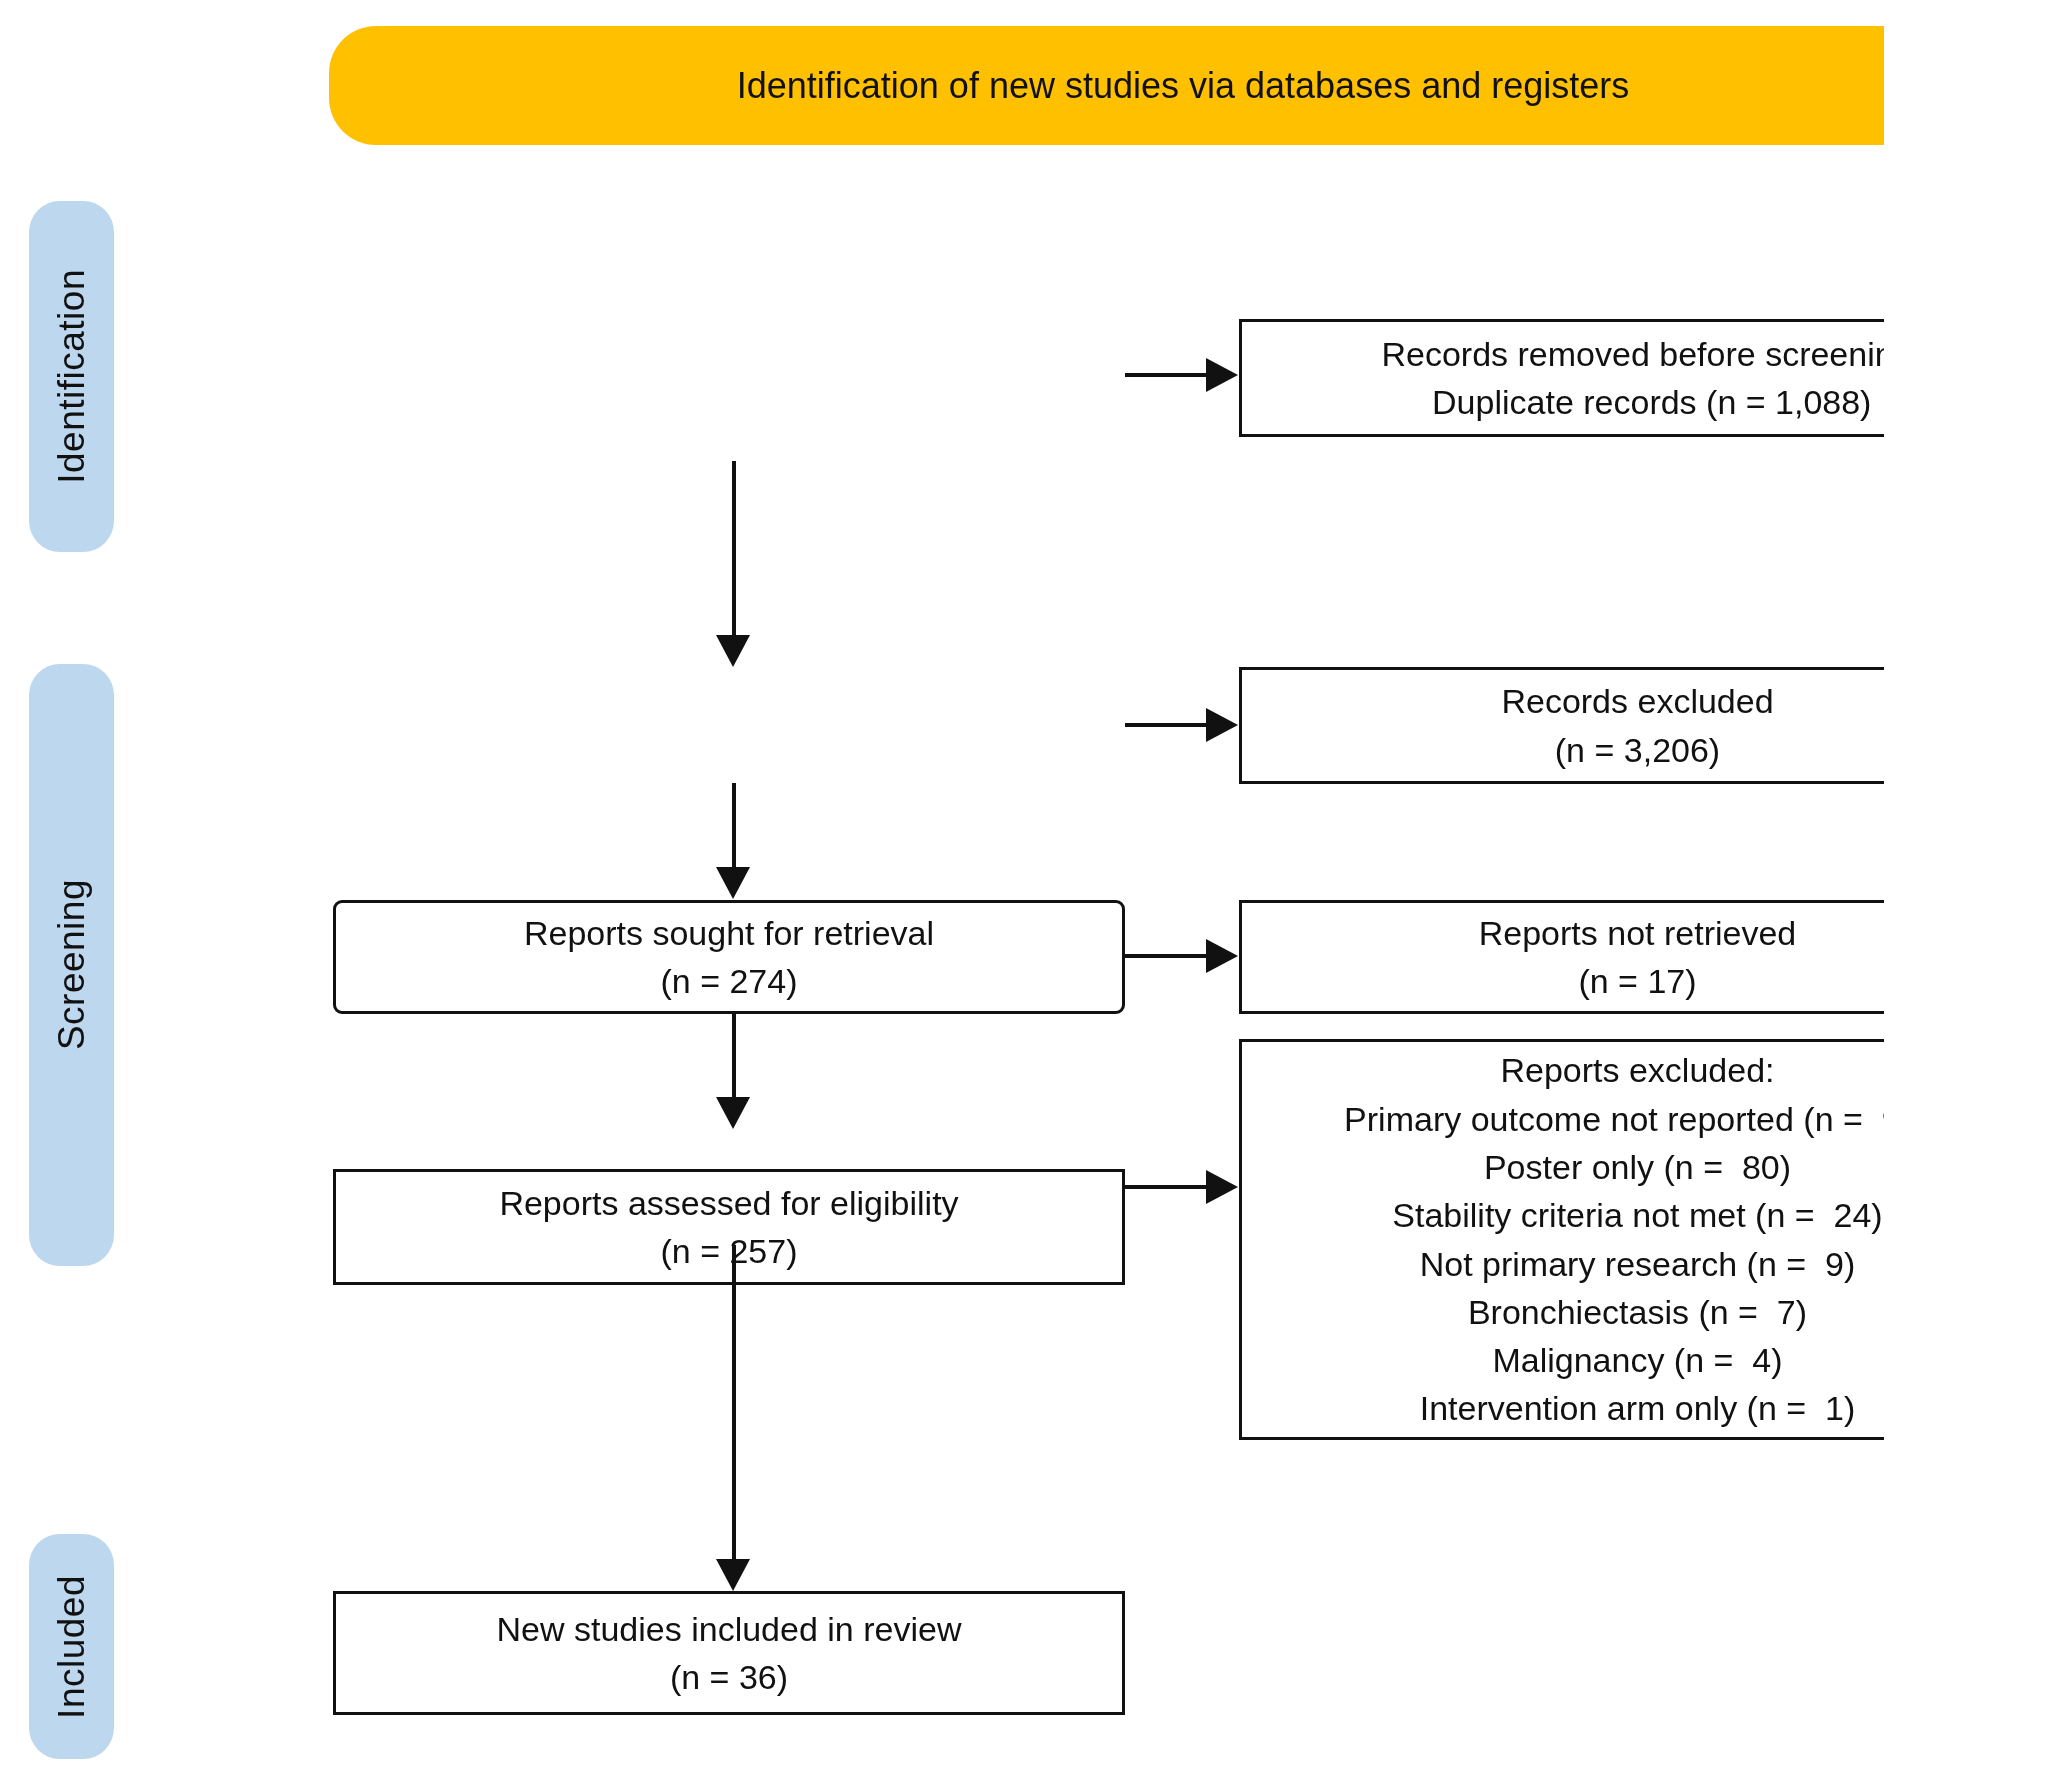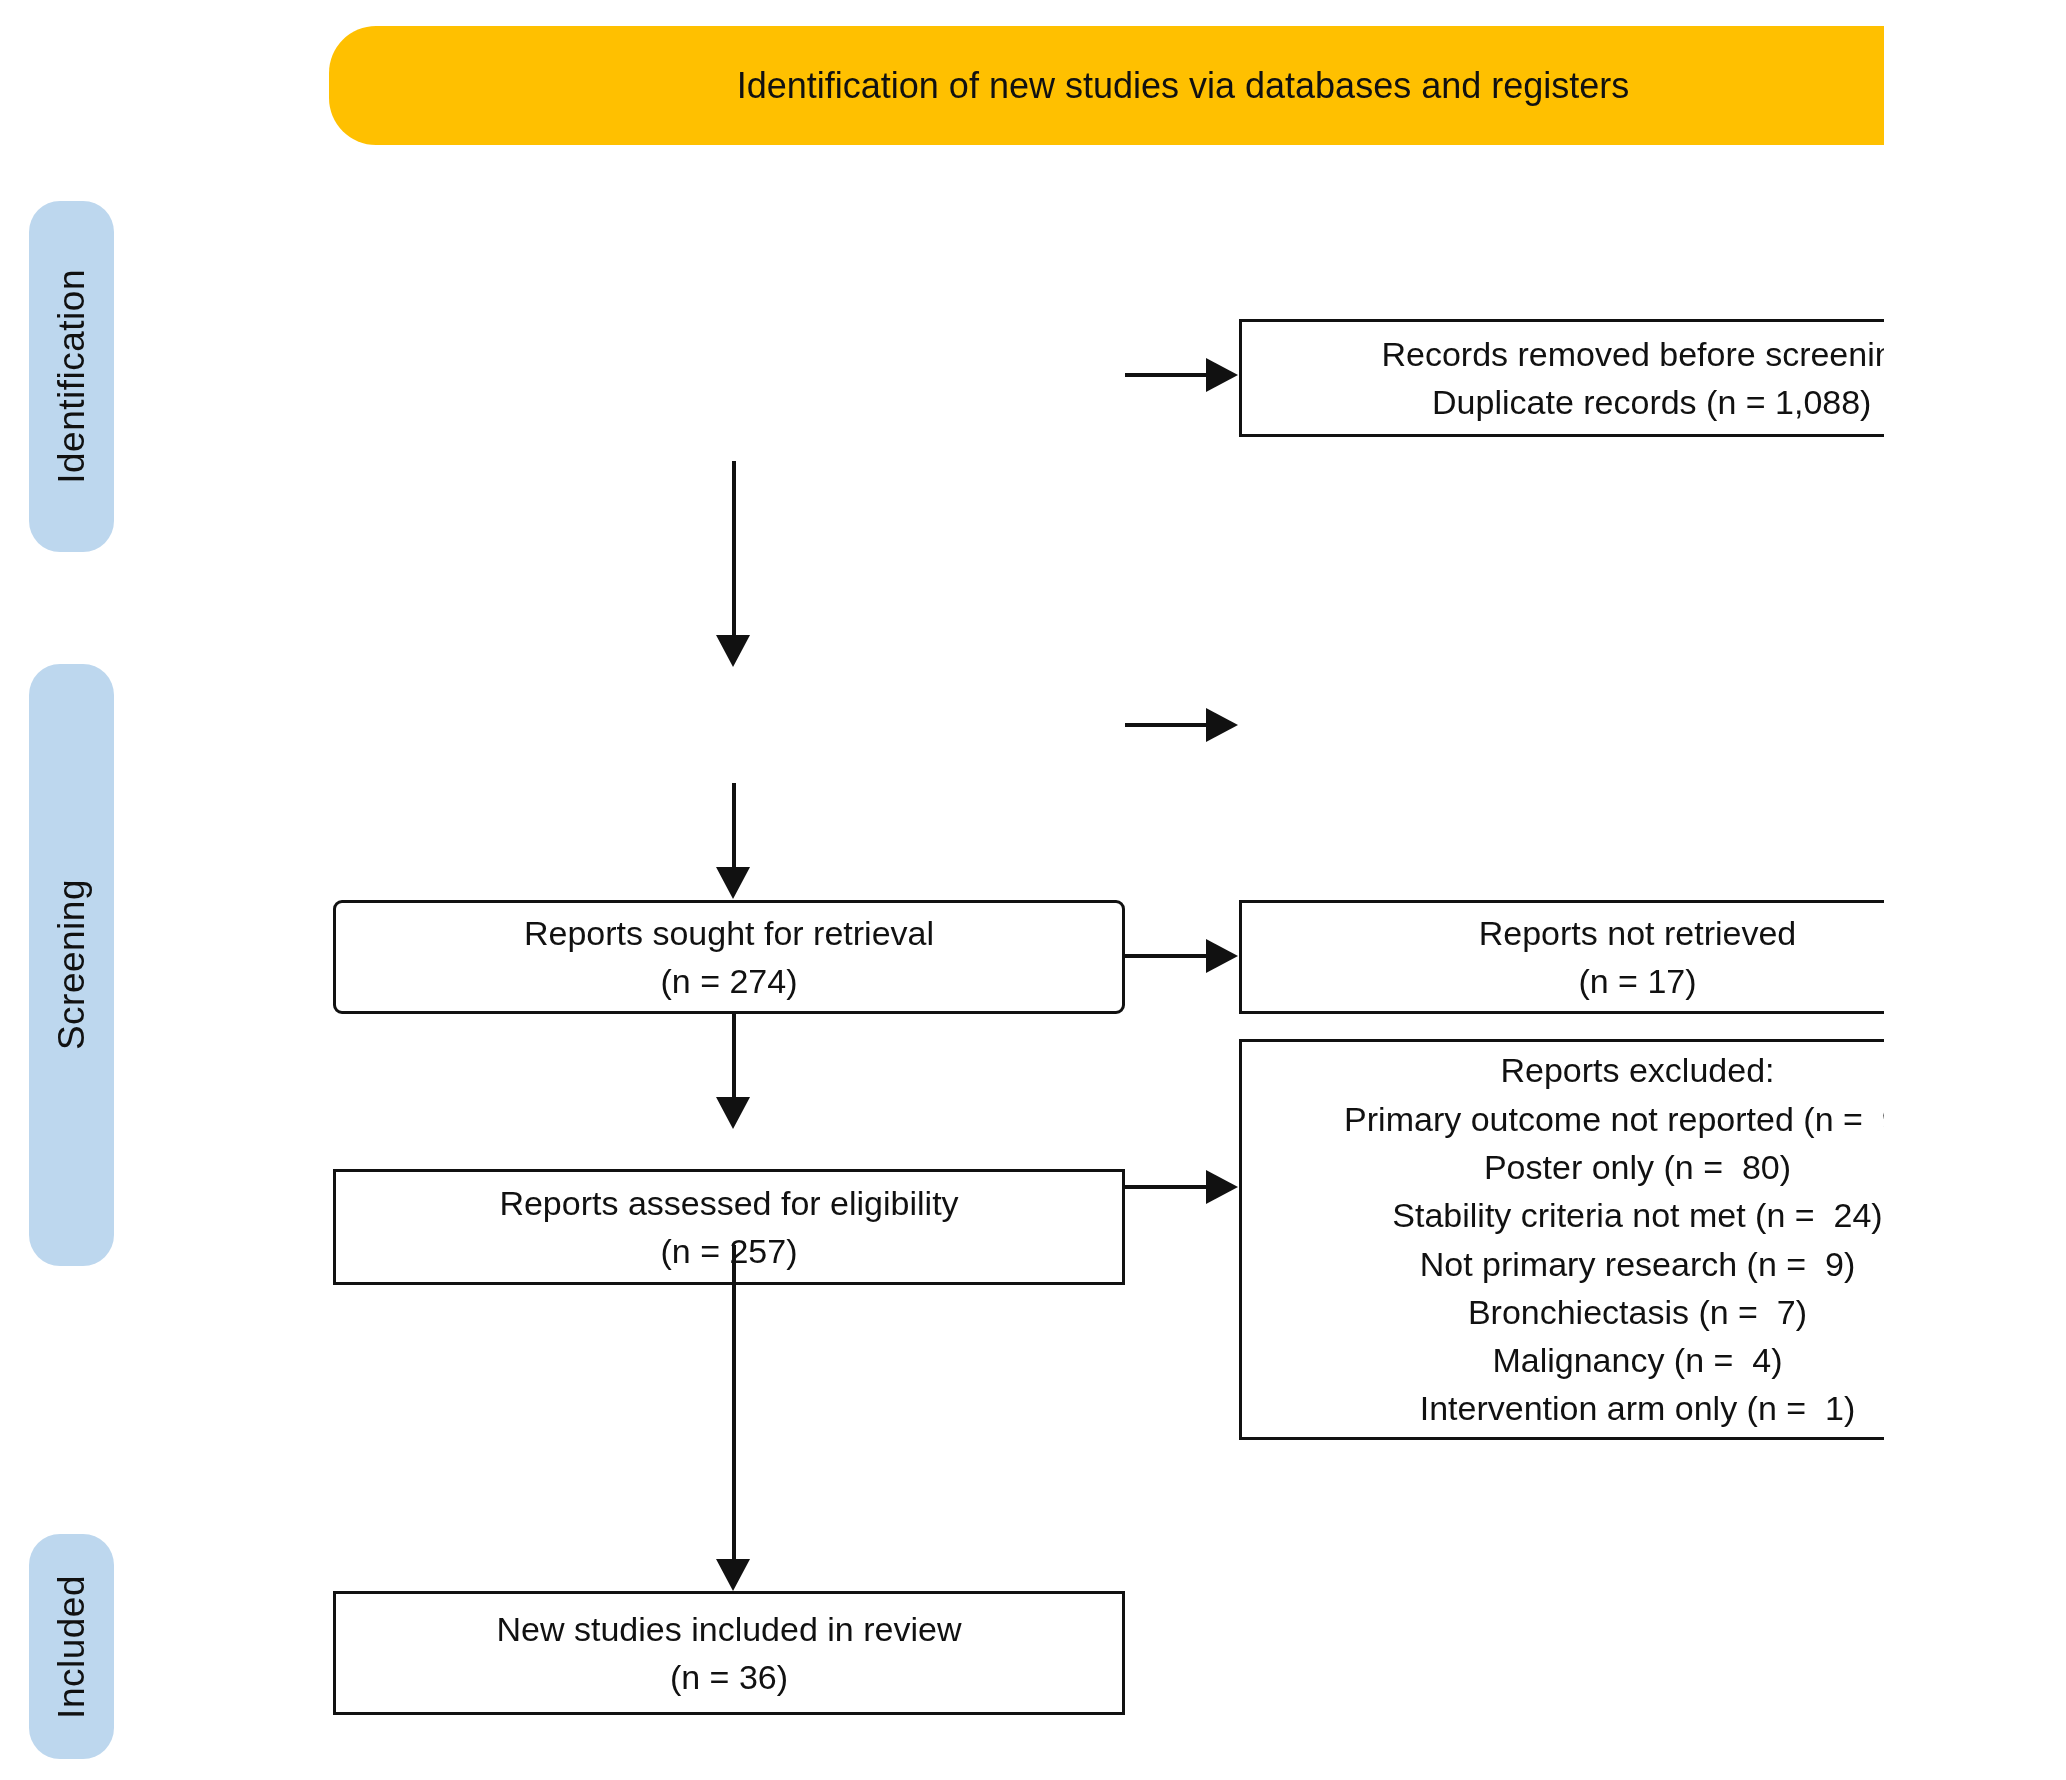--- a/index.html
+++ b/index.html
@@ -118,20 +118,22 @@
 
   <div class="box main" id="box-m2">Reports sought for retrieval
 (n = 274)</div>
   <div class="box main" id="box-m3">Reports assessed for eligibility
 (n = 257)</div>
   <div class="box main" id="box-m4">New studies included in review
 (n = 36)</div>
 
   <div class="box side" id="box-s0">Records removed before screening:
 Duplicate records (n = 1,088)</div>
+  <div class="box side" id="box-s1">Records excluded
+(n = 3,206)</div>
   <div class="box side" id="box-s2">Reports not retrieved
 (n = 17)</div>
   <div class="box side" id="box-s3">Reports excluded:
 Primary outcome not reported (n =  96)
 Poster only (n =  80)
 Stability criteria not met (n =  24)
 Not primary research (n =  9)
 Bronchiectasis (n =  7)
 Malignancy (n =  4)
 Intervention arm only (n =  1)</div>

